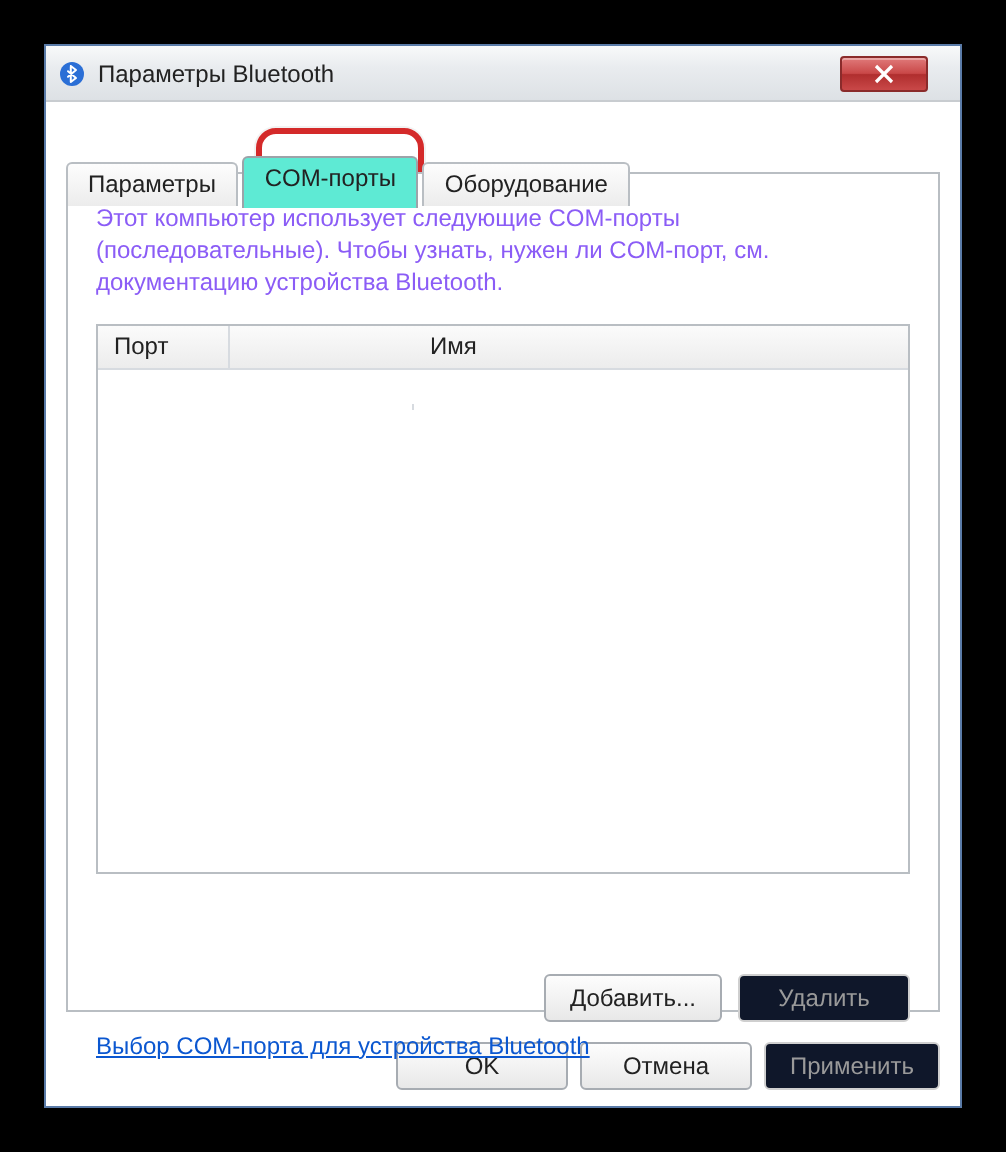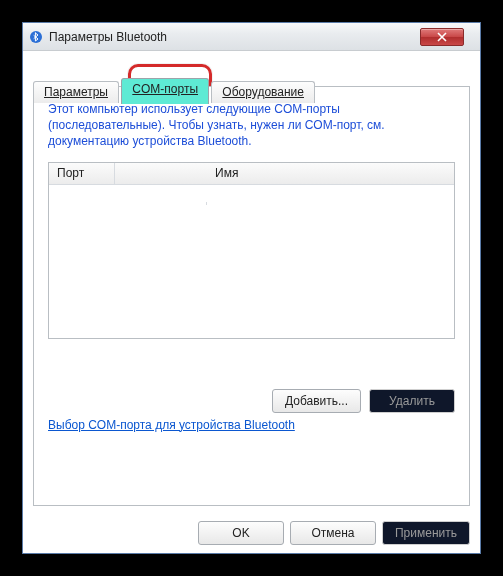--- a/index.html
+++ b/index.html
@@ -66,44 +66,43 @@
     padding: 0 10px;
     border: 1px solid #b9bec3;
     border-bottom: none;
     background: linear-gradient(180deg,#fdfdfd,#ececec);
     border-radius: 3px 3px 0 0;
     position: relative;
     top: 4px;
     margin-right: -1px;
     color: #222;
     cursor: pointer;
-    text-decoration: underline;
   }
   .tab.active {
     background: #5eead4;
     height: 26px;
     top: 1px;
     z-index: 3;
     border-color: #9da3a9;
     margin-top: 16px;
   }
   .tabpanel {
     position: relative;
     border: 1px solid #b9bec3;
     background: #fff;
     top: -1px;
     height: 420px;
     padding: 14px;
     z-index: 1;
   }
-  .desc { color: #1d4ed8; line-height: 1.35; margin-bottom: 12px; }
+  .desc { color: #8b5cf6; line-height: 1.35; margin-bottom: 12px; }
   
   .listview {
     border: 1px solid #b9bec3;
-    height: 177px;
+    height: 275px;
     background: #fff;
   }
   .lv-header {
     display: flex;
     height: 22px;
     background: linear-gradient(180deg,#fbfbfb,#ececec);
     border-bottom: 1px solid #d7dbe0;
   }
   .lv-col {
     border-right: 1px solid #d7dbe0;

